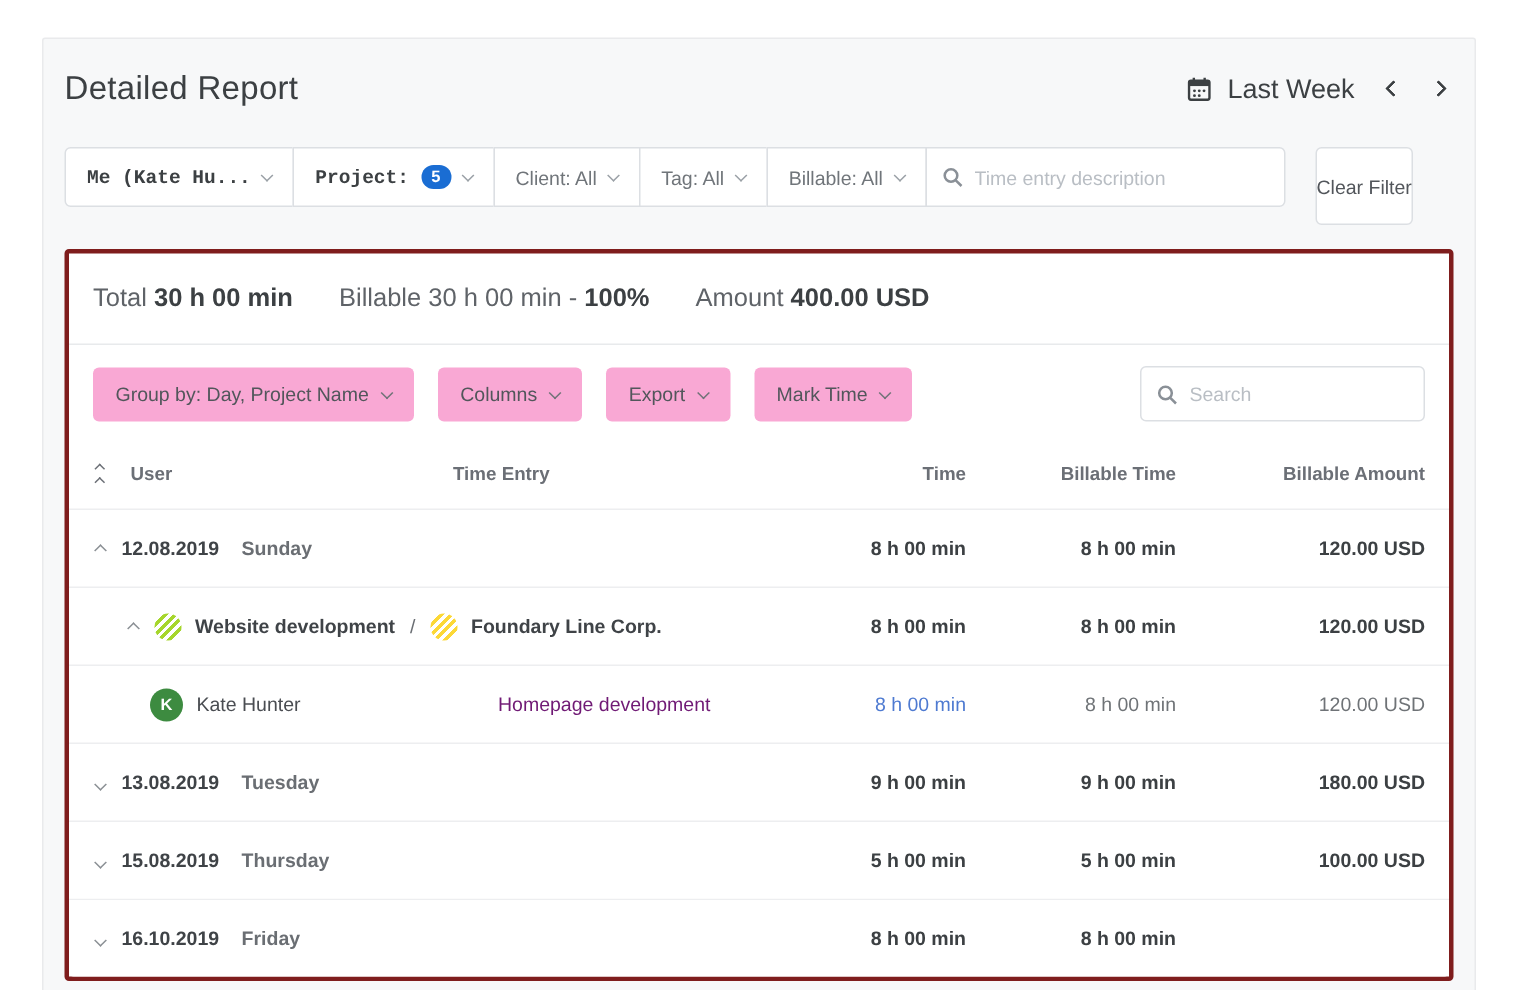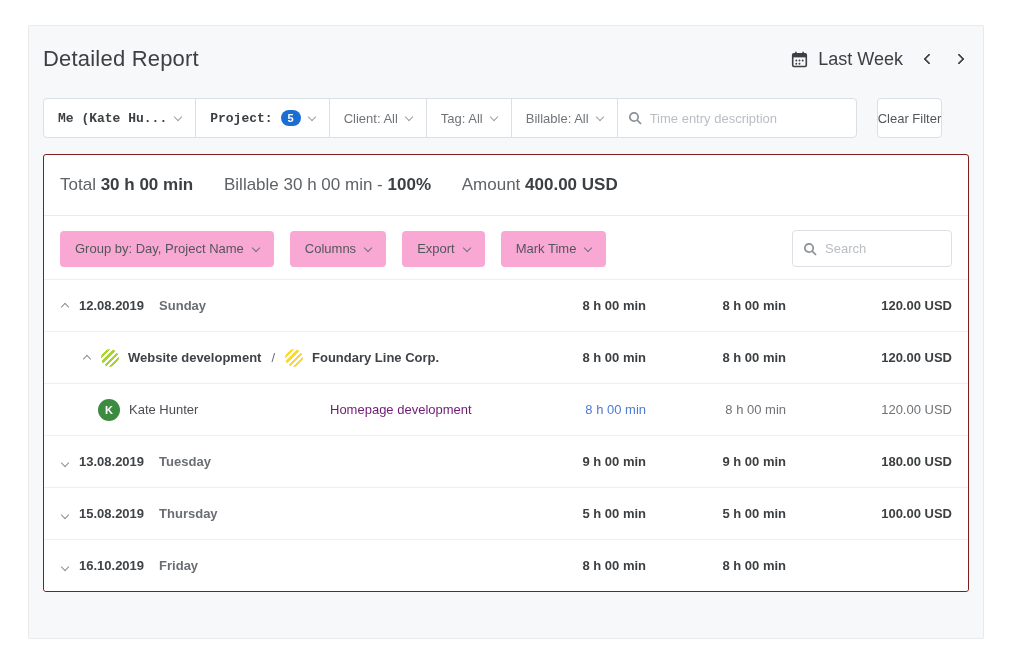--- a/index.html
+++ b/index.html
@@ -35,33 +35,33 @@
   .fseg.bold > .fseg-label { color:#3c4043; font-weight:700;font-family:Liberation Mono, monospace; }
   .fseg .chev { color:#9aa0a6; }
   .badge { background:#1a6dd3; color:#fff; font-size:11px; font-weight:700; min-width:20px; height:16px;
     border-radius:9px; display:inline-flex; align-items:center; justify-content:center; padding:0 6px; }
   .search-box { display:flex; align-items:center; background:#fff; border:1px solid #dcdfe3;
     border-radius:0 4px 4px 0; margin-left:-1px; height:40px; width:240px; padding:0 10px; gap:8px; }
   .search-box input { border:none; outline:none; font-size:13px; color:#3c4043; width:100%;
     font-family:"Liberation Sans", sans-serif; background:transparent; }
   .search-box input::placeholder { color:#b9bec4; }
   .clear-filter-btn { margin-left:20px; background:#fff; border:1px solid #dcdfe3; border-radius:4px;
-    font-size:13px; color:#52565b; padding:0 0; height:40px; cursor:pointer; font-family:"Liberation Sans", sans-serif; }
-
-  
-  .card { background:#fff; border:1px solid #7f1d1d; border-radius:3px; margin:0 2px; }
+    font-size:13px; color:#52565b; padding:0 0; height:52px; cursor:pointer; font-family:"Liberation Sans", sans-serif; }
+
+  
+  .card { background:#fff; border:3px solid #7f1d1d; border-radius:3px; margin:0 2px; }
   .summary { padding:20px 16px; border-bottom:1px solid #e8eaec; font-size:17px; color:#5f6368; }
   .summary b { color:#3c4043; font-weight:700; }
   .summary .sp { margin-left:26px; }
 
   .toolbar { display:flex; align-items:center; padding:14px 16px 12px 16px; gap:16px; }
   .tbtn { display:flex; align-items:center; gap:9px; background:#f9a8d4; border:none; border-radius:4px;
     height:36px; padding:0 15px; font-size:13px; color:#52565b; cursor:pointer; font-family:"Liberation Sans", sans-serif; }
   .tbtn .chev { color:#6f7377; }
-  .toolbar .search-box { margin-left:auto; border-radius:4px; height:37px; width:160px; }
+  .toolbar .search-box { margin-left:auto; border-radius:4px; height:37px; width:190px; }
 
   
   .theader, .trow { display:grid; grid-template-columns:240px 1fr 110px 140px 166px;
     align-items:center; padding:0 16px; }
   .theader { height:46px; font-size:12.5px; font-weight:700; color:#6b6f76; }
   .th-right, .num { text-align:right; }
   .th-user { display:flex; align-items:center; gap:16px; }
   .collapse-all { display:inline-flex; flex-direction:column; align-items:center; gap:2px; cursor:pointer; color:#6b6f76; padding:2px; }
   .collapse-all .chev { width:5px; height:5px; border-width:1.8px; }
 
@@ -186,20 +186,33 @@
         <span style="display:flex;">
           <svg width="14" height="14" viewBox="0 0 14 14">
             <circle cx="6" cy="6" r="4.2" fill="none" stroke="#8a9097" stroke-width="1.7"></circle>
             <line x1="9.2" y1="9.2" x2="13" y2="13" stroke="#8a9097" stroke-width="1.7"></line>
           </svg>
         </span>
         <input type="text" placeholder="Search" style="">
       </div>
     </div>
 
+    <div class="theader">
+      <div class="th-user">
+        <span class="collapse-all">
+          <span class="chev chev-up"></span>
+            <span class="chev chev-up"></span>
+        </span>
+        <span>User</span>
+      </div>
+      <div>Time Entry</div>
+      <div class="th-right">Time</div>
+      <div class="th-right">Billable Time</div>
+      <div class="th-right">Billable Amount</div>
+    </div>
 
     <div>
         <div class="trow day">
           <div class="cell-user">
             <span class="row-chev"><span class="chev chev-up"></span></span>
             <span class="row-date">12.08.2019</span>
             <span class="row-day">Sunday</span>
           </div>
           <div class="cell-desc"></div>
           <div class="num">8 h 00 min</div>

